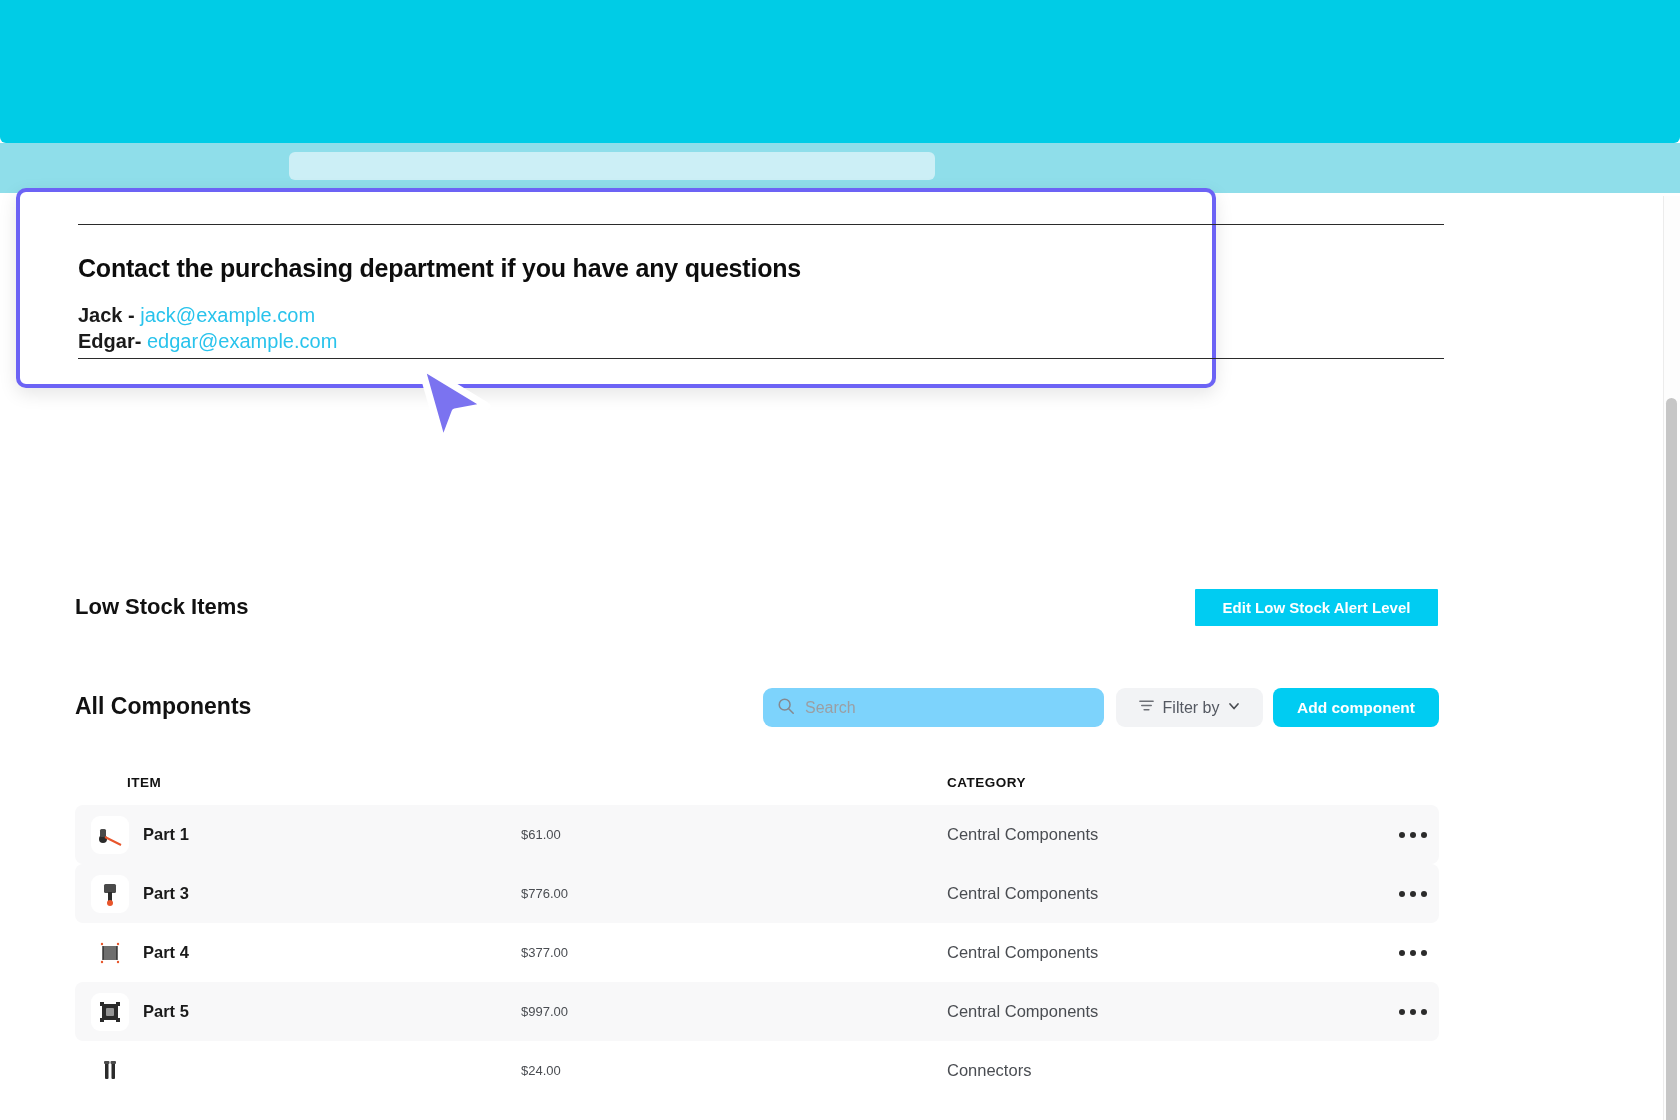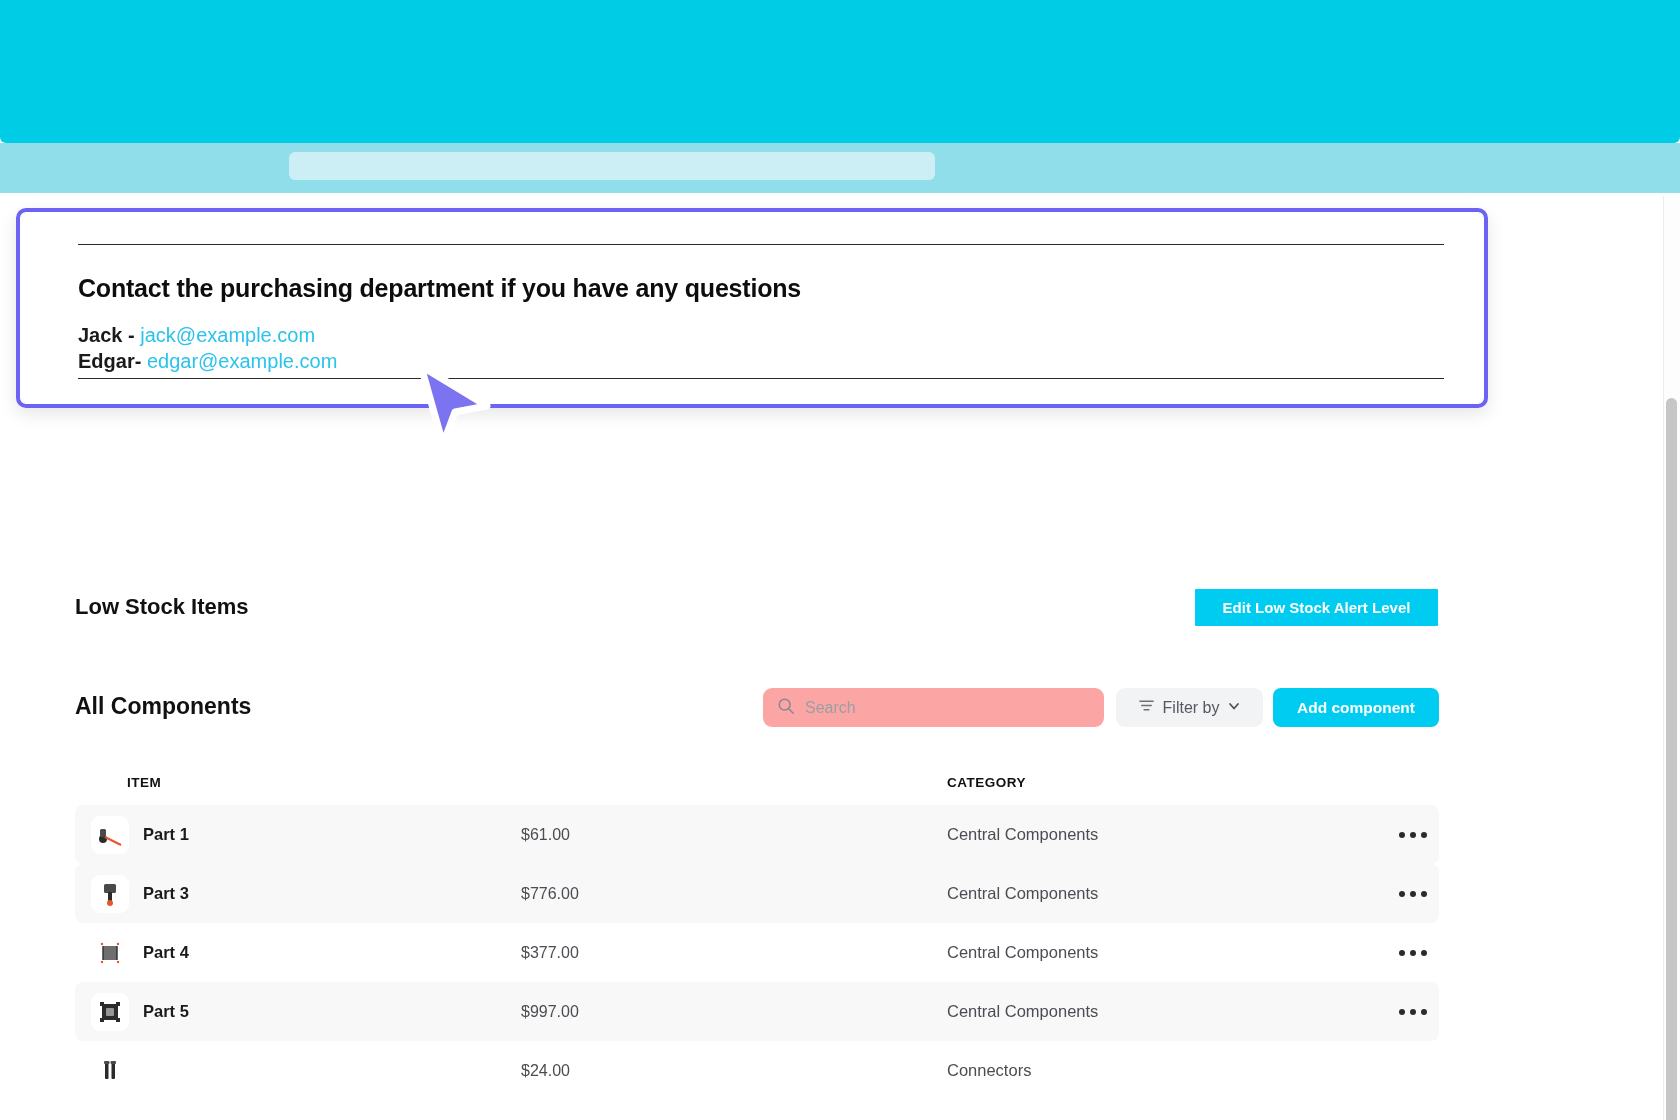--- a/index.html
+++ b/index.html
@@ -27,21 +27,21 @@
   }
 
   
   .page {
     position:absolute; left:0; top:193px; width:1680px; height:927px;
     background:#ffffff;
   }
 
   
   .callout {
-    position:absolute; left:16px; top:208px; width:1472px; height:200px;
+    position:absolute; left:16px; top:188px; width:1200px; height:200px;
     background:#ffffff;
     border:4px solid #6C63F5;
     border-radius:10px;
     box-shadow:0 6px 18px rgba(0,0,0,.10);
     z-index:40;
     text-align:right;
   }
   .callout-inner { position:relative; width:100%; height:100%; }
   .rule-top {
     position:absolute; left:58px; top:32px; width:1366px; height:0;
@@ -79,21 +79,21 @@
     white-space:nowrap;
   }
 
   
   .allcomp-title {
     position:absolute; left:75px; top:500px;
     font-size:23px; font-weight:bold; color:#111; white-space:nowrap;
   }
   .search-box {
     position:absolute; left:763px; top:495px; width:341px; height:39px;
-    background:#fca5a5; border-radius:9px;
+    background:#7dd3fc; border-radius:9px;
     display:flex; align-items:center; padding:0 14px; gap:10px;
   }
   .search-box input {
     border:none; outline:none; background:transparent;
     font-family:"Liberation Sans", sans-serif;
     font-size:16px; color:#4a4a4a; width:280px;
   }
   .search-box input::placeholder { color:#9b9ea3; }
   .filter-box {
     position:absolute; left:1116px; top:495px; width:147px; height:39px;
@@ -122,21 +122,21 @@
   .th.price { left:446px;margin-top:43px; }
   .th.cat { left:872px; }
 
   .trow {
     position:relative; height:59px; border-radius:8px;
     display:block;
   }
   .trow.alt { background:#F8F8F9; }
   .cell { position:absolute; top:0; height:59px; display:flex; align-items:center; }
   .cell.item { left:16px; gap:14px; }
-  .cell.price { left:446px; font-size:16px; color:#4a4d52; }
+  .cell.price { left:446px; font-size:13px; color:#4a4d52; }
   .cell.cat { left:872px; font-size:16.5px; color:#4a4d52; white-space:nowrap; }
   .cell.menu { left:1316px; width:44px; justify-content:center; cursor:pointer; }
 
   .thumb {
     width:38px; height:38px; border-radius:9px; background:#ffffff;
     display:flex; align-items:center; justify-content:center;
     overflow:hidden;
   }
   .trow.alt .thumb { background:#ffffff; }
   .item-name { font-size:16.5px; font-weight:bold; color:#1a1a1a; white-space:nowrap; }

